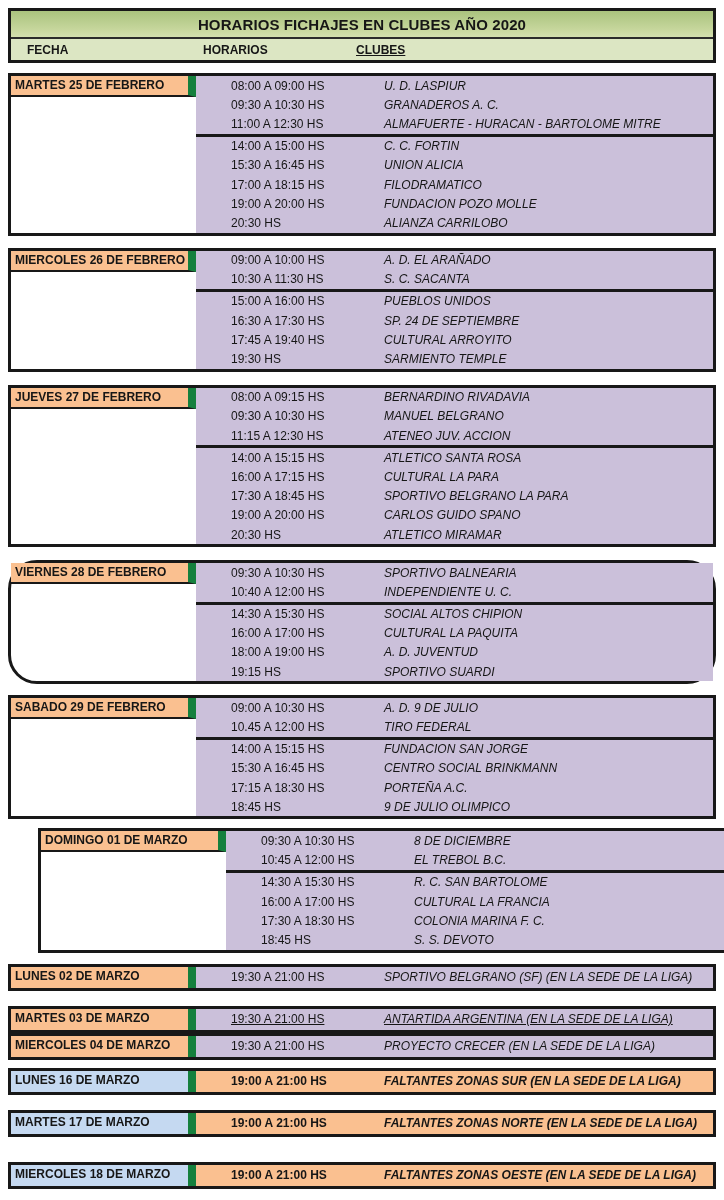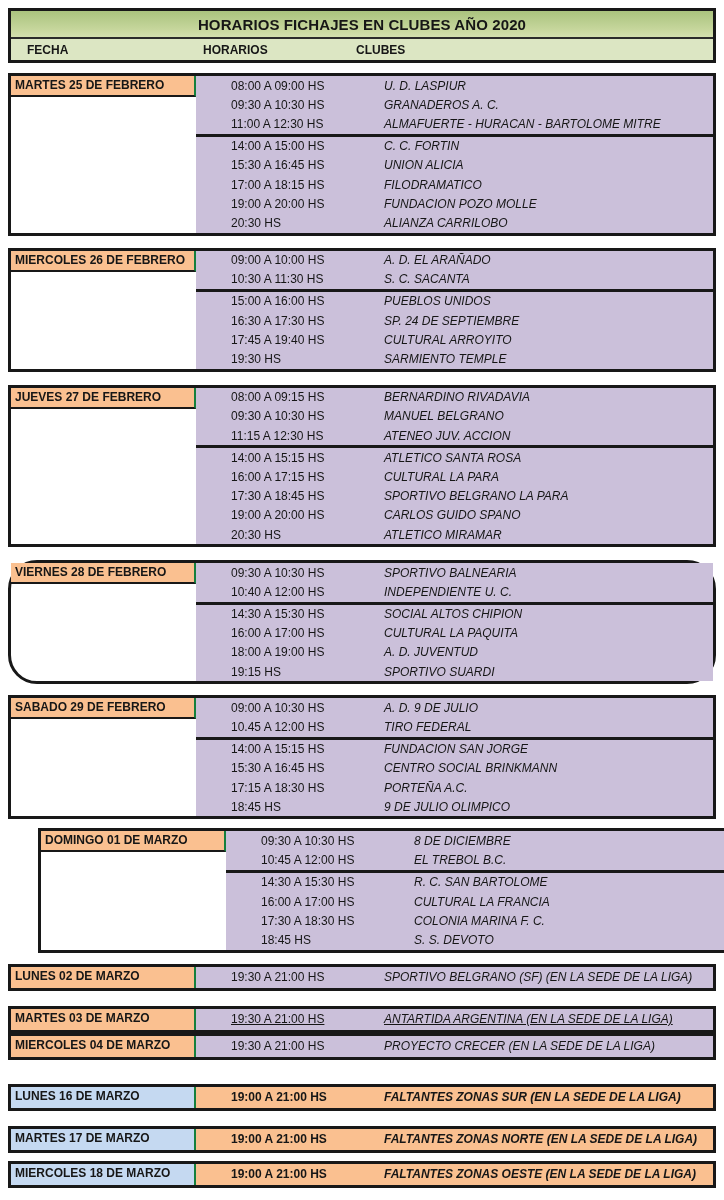--- a/index.html
+++ b/index.html
@@ -20,33 +20,33 @@
     border-bottom:2px solid #2b2b2b;
     font-weight:700;font-size:15px;letter-spacing:.1px;
   }
   .header-row{
     height:21px;display:flex;align-items:center;
     background:var(--green_header,#dce6c3);
     font-weight:700;font-size:12px;
   }
   .hdr-fecha{width:185px;padding-left:16px;box-sizing:border-box;flex:none;}
   .hdr-horarios{width:152px;padding-left:7px;box-sizing:border-box;flex:none;}
-  .hdr-clubes{flex:1;padding-left:8px;box-sizing:border-box;}
+  .hdr-clubes{flex:1;padding-left:8px;box-sizing:border-box;text-decoration:underline;}
 
   
   #sections{margin:0 8px;}
   .section{
     position:relative;border:3px solid #181818;box-sizing:border-box;width:708px;
     background:#fff;
   }
   .section .date-cell{
     position:absolute;top:0;left:0;width:185px;height:21px;
     box-sizing:border-box;padding:2px 0 0 4px;
     background:var(--orange,#fac090);
-    border-right:2px solid #15803d;border-bottom:2px solid #181818;
+    border-right:8px solid #15803d;border-bottom:2px solid #181818;
     font-weight:700;font-size:12px;white-space:nowrap;overflow:hidden;
   }
   .section.single .date-cell{height:100%;border-bottom:none;}
   .rows-area{margin-left:185px;background:var(--purple,#cbc0da);}
   .row{display:flex;align-items:center;height:19.2px;font-size:12px;padding-left:28px;}
   .single .row{height:21px;}
   .time{width:152px;padding-left:7px;box-sizing:border-box;flex:none;white-space:nowrap;}
   .club{flex:1;padding-left:8px;box-sizing:border-box;font-style:italic;white-space:nowrap;overflow:hidden;}
   .block-divider{height:3px;background:#181818;}
 
@@ -58,23 +58,23 @@
   
   #sections > .section:nth-child(1){margin-top:10px;}
   #sections > .section:nth-child(2){margin-top:12px;}
   #sections > .section:nth-child(3){margin-top:13px;}
   #sections > .section:nth-child(4){margin-top:13px;border-radius:29px;}
   #sections > .section:nth-child(5){margin-top:11px;}
   #sections > .section:nth-child(6){margin-top:9px;margin-left:30px;}
   #sections > .section:nth-child(7){margin-top:11px;}
   #sections > .section:nth-child(8){margin-top:15px;text-decoration:underline;}
   #sections > .section:nth-child(9){}
-  #sections > .section:nth-child(10){margin-top:24px;}
+  #sections > .section:nth-child(10){margin-top:8px;}
   #sections > .section:nth-child(11){margin-top:15px;}
-  #sections > .section:nth-child(12){margin-top:8px;}
+  #sections > .section:nth-child(12){margin-top:25px;}
   #sections > .section:nth-child(13){margin-top:14px;}
 </style>
 </head>
 <body>
 
 <div class="page">
 
   <div class="title-block">
     <div class="title-row">HORARIOS FICHAJES EN CLUBES AÑO 2020</div>
     <div class="header-row">

